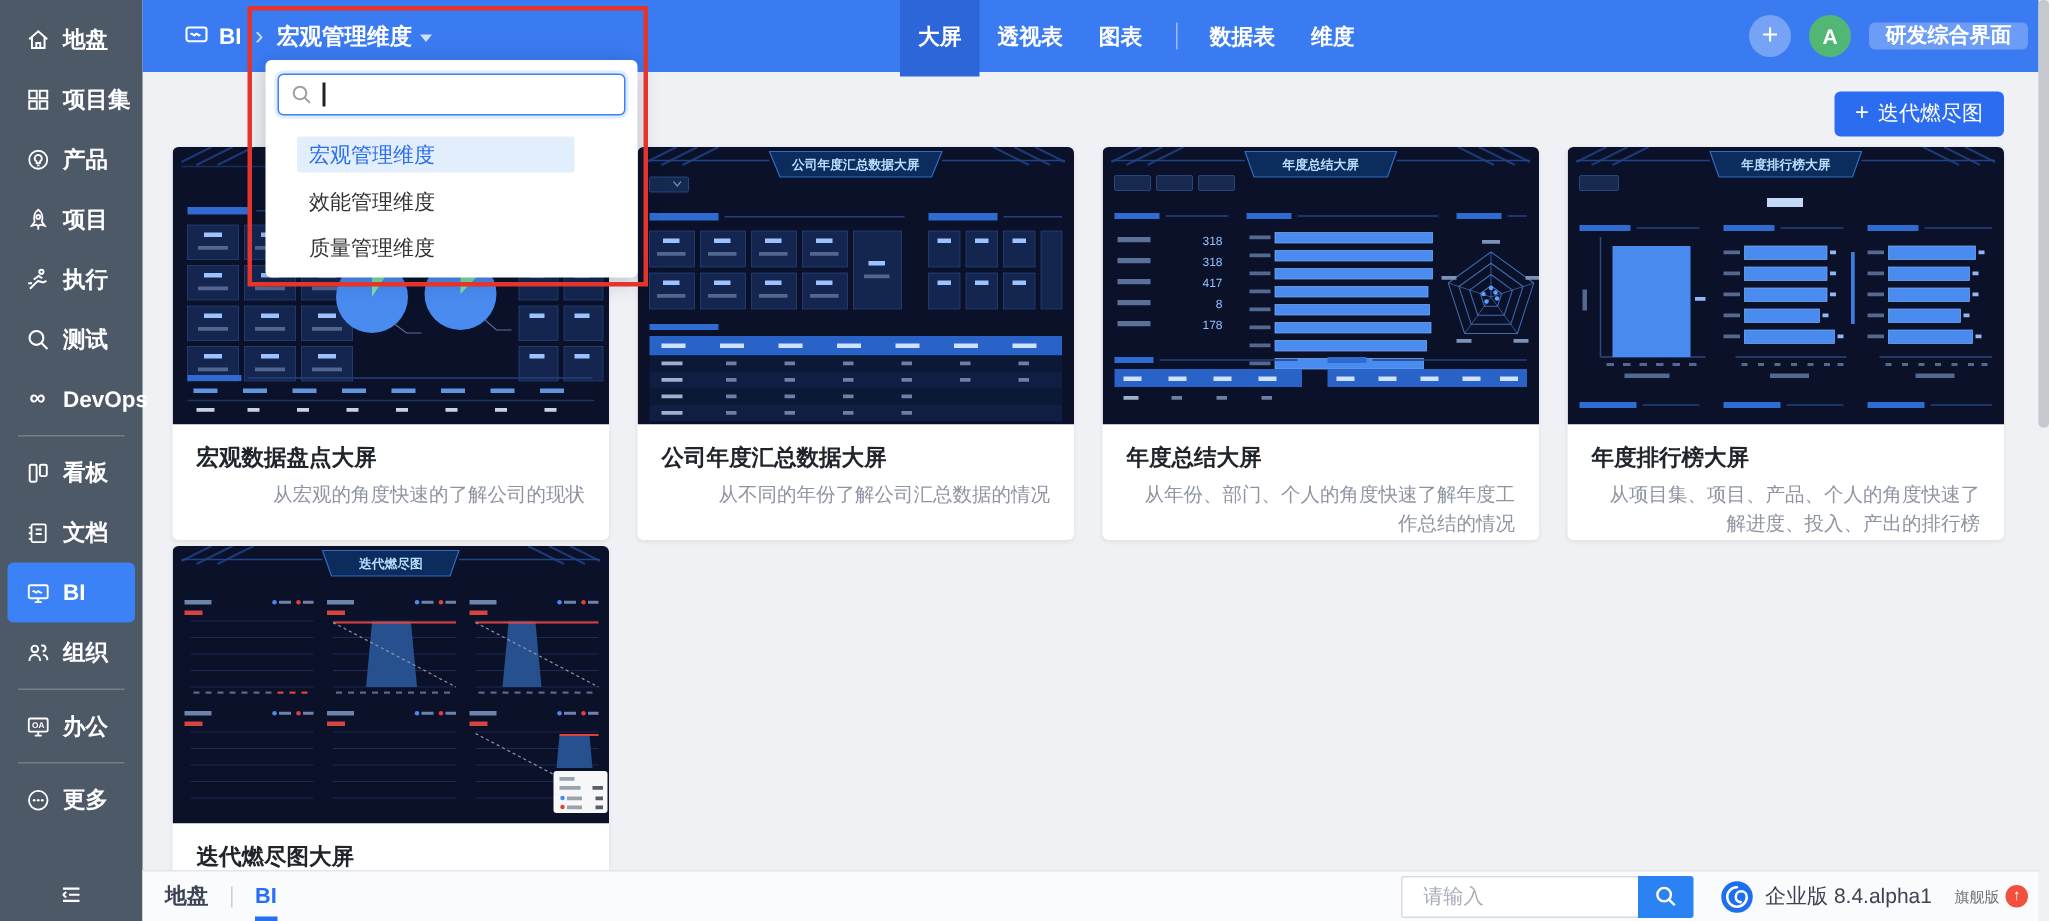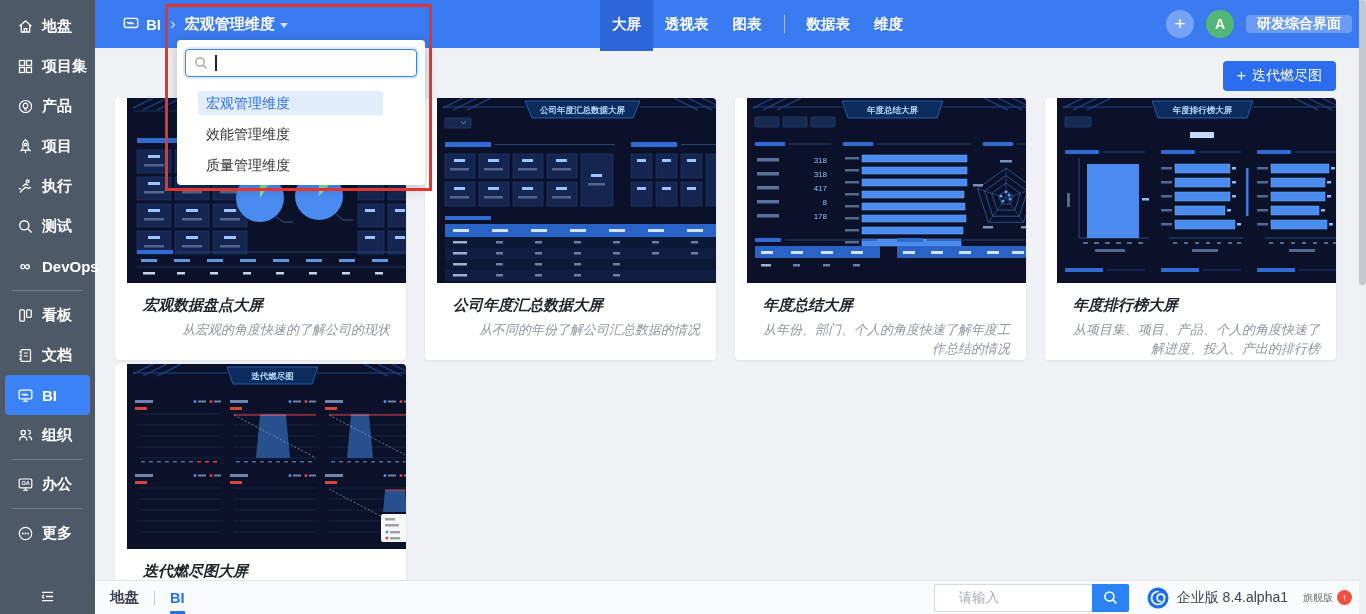--- a/index.html
+++ b/index.html
@@ -28,23 +28,23 @@
   .h-tab-div { width:1px; height:18px; background:rgba(255,255,255,.5); margin:0 10px; }
   .header-right { position:absolute; right:14px; top:0; height:48px; display:flex; align-items:center; gap:12px; }
   .h-plus { width:28px; height:28px; border-radius:50%; background:rgba(255,255,255,.3); color:#fff; font-size:19px; display:flex; align-items:center; justify-content:center; cursor:pointer; line-height:1; padding-bottom:2px; }
   .h-avatar { width:28px; height:28px; border-radius:50%; background:#52b775; color:#fff; font-size:14px; font-weight:700; display:flex; align-items:center; justify-content:center; cursor:pointer; }
   .h-workspace { background:rgba(255,255,255,.25); color:#fff; font-size:14px; font-weight:600; padding:0 11px; border-radius:4px; cursor:pointer; }
 
   
   .create-btn { position:absolute; top:61px; right:30px; background:#2b6cf0; color:#fff; font-size:14px; height:30px; padding:0 14px; border-radius:4px; display:flex; align-items:center; gap:6px; cursor:pointer; z-index:10; }
   .create-btn .plus { font-size:16px; font-weight:400; line-height:1; margin-top:-1px; }
   .cards { position:absolute; left:115px; top:98px; display:grid; grid-template-columns:repeat(4,291px); gap:4px 19px; z-index:5; }
-  .card { background:#fff; border-radius:4px; overflow:hidden; box-shadow:0 1px 3px rgba(30,40,60,.08); cursor:pointer; height:262px;padding-left:12px; }
+  .card { background:#fff; border-radius:4px; overflow:hidden; box-shadow:0 1px 3px rgba(30,40,60,.08); cursor:pointer; height:262px; }
   .thumb { display:block; width:291px; height:185px; }
-  .card-info { height:63px; padding:13px 16px 0;font-style:italic; }
+  .card-info { height:63px; padding:13px 16px 0; }
   .card-title { font-size:15px; font-weight:700; color:#20242b; }
   .card-desc { font-size:13px; color:#8e94a0; line-height:19px; margin-top:5px;text-align:right; }
 
   
   .pagebar { position:absolute; right:0; top:0; width:7px; height:614px; background:#eef0f2; z-index:60; }
   .pagebar .pb-thumb { position:absolute; top:0; left:0; width:7px; height:285px; background:#c5c9ce; border-radius:3px; }
 
   
   .dd-panel { position:absolute; left:177px; top:40px; width:248px; height:145px; background:#fff; border-radius:4px; box-shadow:0 2px 14px rgba(10,30,60,.25); z-index:250; }
   .dd-search { margin:9px 8px 0; height:28px; border:1.5px solid #3b82f6; border-radius:4px; box-shadow:0 0 0 2px rgba(59,130,246,.16); display:flex; align-items:center; padding:0 8px; gap:7px; background:#fff; }
@@ -57,21 +57,21 @@
 
   
   .anno-box { position:absolute; left:165px; top:4px; width:267px; height:187px; border:3px solid #e5342b; z-index:300; pointer-events:none; }
 
   
   .footer { position:absolute; left:95px; right:0; bottom:0; height:34px; background:#fafbfc; border-top:1px solid #e3e5e8; display:flex; align-items:center; padding:0 14px 0 15px; z-index:45; }
   .f-tab { font-size:14.5px; font-weight:700; color:#3c4353; cursor:pointer; height:33px; display:flex; align-items:center; }
   .f-tab.active { color:#2471f5; border-bottom:3px solid #2471f5; padding-top:3px; }
   .f-div { width:1px; height:14px; background:#ccc; margin:0 15px; }
   .f-right { margin-left:auto; display:flex; align-items:center; }
-  .f-input { width:158px; height:28px; border:1px solid #d8dadf; border-right:none; border-radius:2px 0 0 2px; padding:0 24px; font-size:13.5px; color:#333; outline:none; background:#fff; }
+  .f-input { width:158px; height:28px; border:1px solid #d8dadf; border-right:none; border-radius:2px 0 0 2px; padding:0 14px; font-size:13.5px; color:#333; outline:none; background:#fff; }
   .f-input::placeholder { color:#a9aeb8; }
   .f-search-btn { width:37px; height:28px; background:#2b83f3; border:none; border-radius:0 2px 2px 0; display:flex; align-items:center; justify-content:center; cursor:pointer; }
   .f-logo { margin-left:18px; width:22px; height:22px; flex:none; cursor:pointer; }
   .f-edition { margin-left:8px; font-size:14px; color:#3c4353; }
   .f-upgrade { margin-left:15px; font-size:10px; color:#737373; cursor:pointer; }
   .f-badge { margin-left:4px; width:15px; height:15px; border-radius:50%; background:#f34f3f; color:#fff; font-size:10px; font-weight:700; display:flex; align-items:center; justify-content:center; cursor:pointer; }
 </style>
 </head>
 <body>
 

